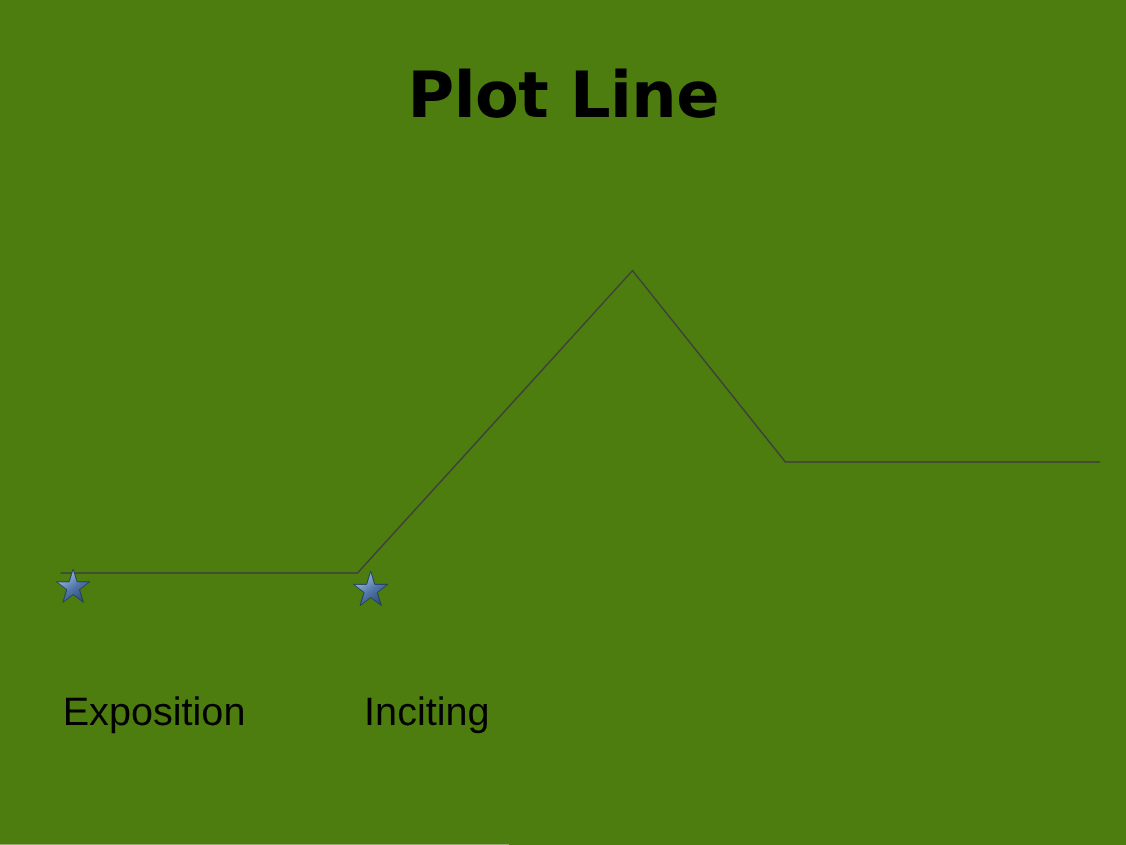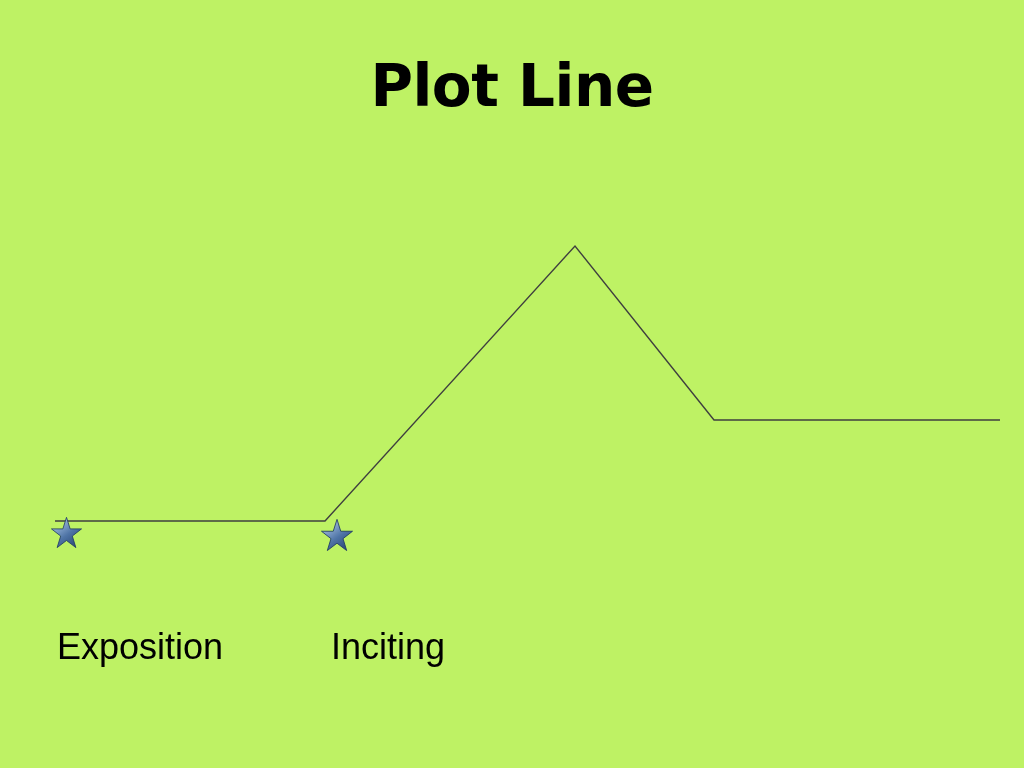--- a/index.html
+++ b/index.html
@@ -57,21 +57,21 @@
     white-space: pre;
   }
   .stage-label .label-line {
     display: block;
     text-align: right;
   }
 </style>
 </head>
 <body>
 
-<div id="slide" style="background: #bef264;">
+<div id="slide" style="background: #4d7c0f;">
 
   <div id="slide-title">Plot Line</div>
 
   <svg id="plot-canvas" viewBox="0 0 1024 768" xmlns="http://www.w3.org/2000/svg">
 
     <defs>
       <linearGradient id="starGrad" x1="0%" y1="0%" x2="75%" y2="100%">
         <stop offset="0%" stop-color="#b6cbe4"></stop>
         <stop offset="28%" stop-color="#91afd3"></stop>
         <stop offset="62%" stop-color="#4f74a6"></stop>

